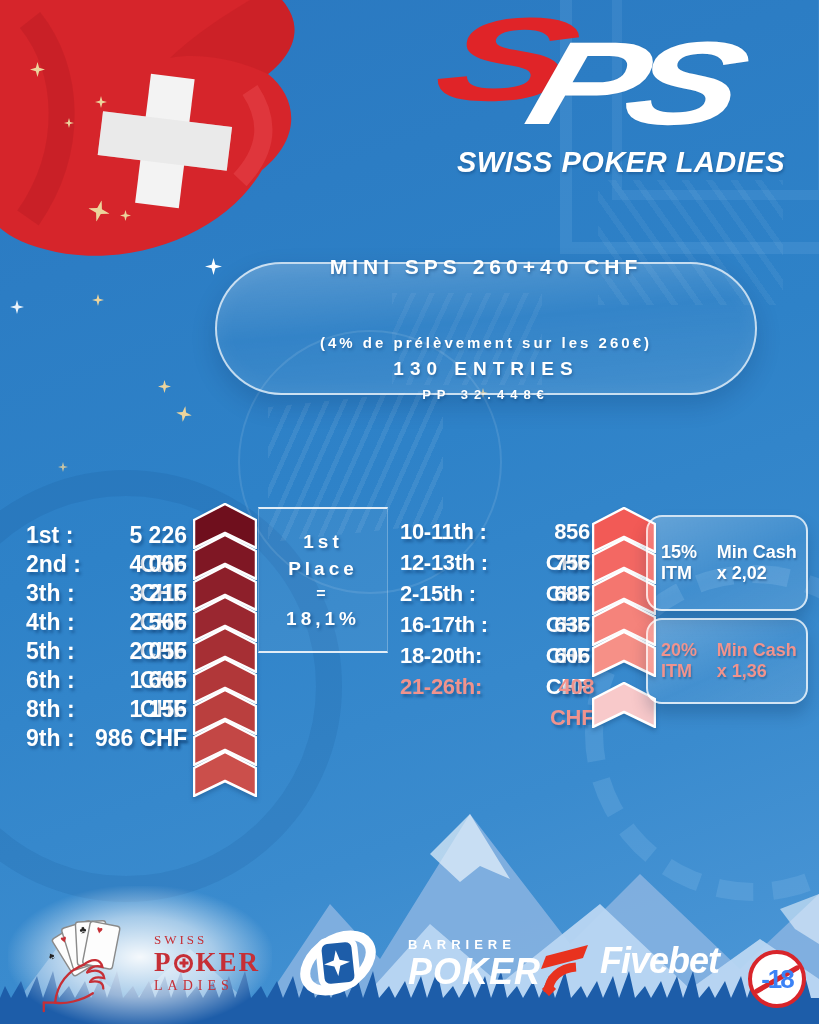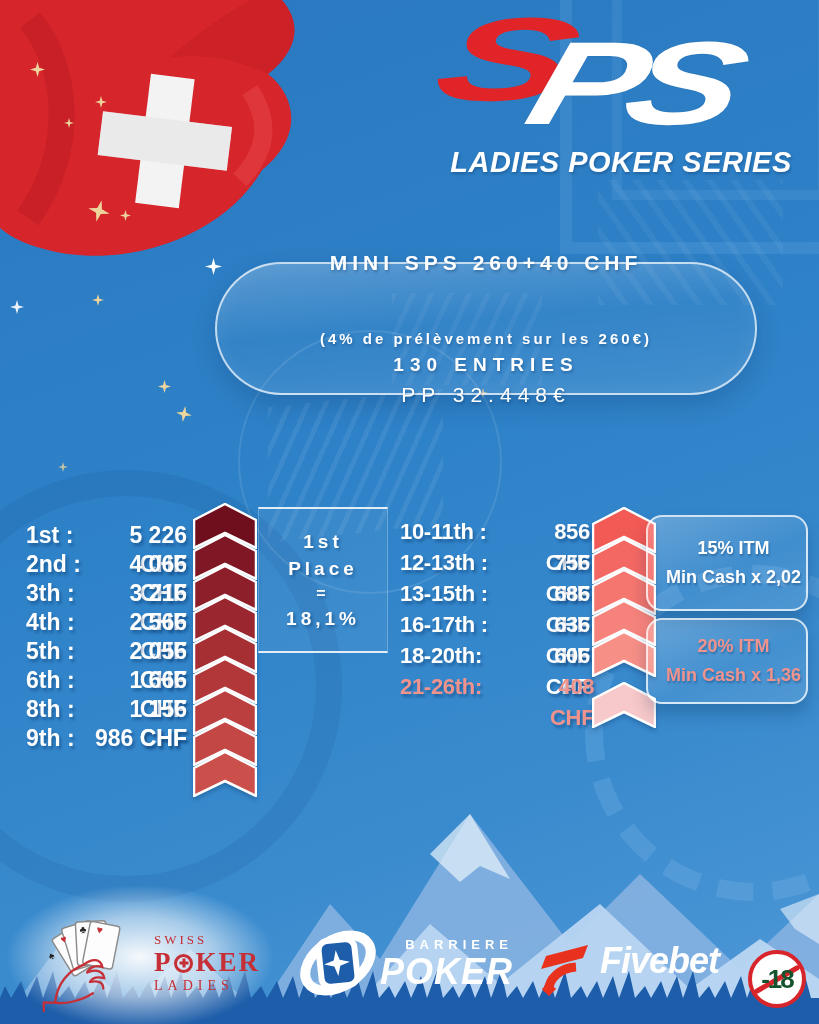--- a/index.html
+++ b/index.html
@@ -38,21 +38,21 @@
   
   .pill{left:215px;top:262px;width:542px;height:133px;border-radius:70px;box-sizing:border-box;
         border:2px solid rgba(255,255,255,.7);
         background:linear-gradient(175deg,rgba(255,255,255,.22),rgba(255,255,255,.03) 45%,rgba(255,255,255,.10));
         box-shadow:0 10px 24px rgba(0,30,70,.18), inset 0 0 24px rgba(255,255,255,.06);
         display:flex;flex-direction:column;justify-content:center;align-items:center;gap:7px;
         color:#fff;text-align:center;text-shadow:1px 2px 3px rgba(5,45,95,.35);}
   .pill .l1{font-size:21px;font-weight:bold;letter-spacing:5px;}
   .pill .l2{font-size:15px;font-weight:bold;letter-spacing:3px;margin-top:48px;}
   .pill .l3{font-size:19px;font-weight:bold;letter-spacing:6px;}
-  .pill .l4{font-size:21px;font-weight:normal;letter-spacing:6px;}
+  .pill .l4{font-size:13px;font-weight:bold;letter-spacing:6px;}
 
   
   .pay-list{display:flex;flex-direction:column;color:#fff;text-shadow:2px 3px 3px rgba(5,45,95,.4);}
   .pay-left{left:15px;top:521px;width:172px;}
   .pay-left .pay-row{height:29px;line-height:29px;font-size:23px;font-weight:bold;display:flex;}
   .pay-left .place{width:62px;flex:none;margin-left:11px;}
   .pay-right{left:400px;top:516px;width:190px;}
   .pay-right .pay-row{height:31px;line-height:31px;font-size:22px;font-weight:bold;display:flex;letter-spacing:-.3px;justify-content:space-between;}
   .pay-right .place{width:106px;flex:none;}
   .amt{flex:1;text-align:right;}
@@ -70,49 +70,49 @@
         border-left:1px solid rgba(255,255,255,.25);border-right:1px solid rgba(255,255,255,.25);
         background:rgba(255,255,255,.05);
         display:flex;flex-direction:column;justify-content:center;align-items:center;gap:5px;
         color:#fff;font-weight:bold;font-size:19px;letter-spacing:4px;text-shadow:2px 2px 3px rgba(5,45,95,.4);}
   .first-box .eq{font-size:16px;}
 
   .itm-box{width:162px;box-sizing:border-box;border-radius:16px;
         border:2px solid rgba(255,255,255,.75);
         background:linear-gradient(155deg,rgba(255,255,255,.25),rgba(255,255,255,.06) 55%,rgba(255,255,255,.12));
         box-shadow:0 10px 16px rgba(0,30,70,.22);
-        display:flex;flex-direction:column;justify-content:center;align-items:center;gap:8px;
+        display:flex;flex-direction:row;justify-content:center;align-items:center;gap:8px;
         color:#fff;font-weight:bold;font-size:18px;text-shadow:1px 2px 2px rgba(5,45,95,.35);padding-left:13px;}
   .itm-1{left:646px;top:515px;height:96px;}
   .itm-2{left:646px;top:618px;height:86px;}
   .itm-2 .itm-line{color:#f0938d;}
 
   
   .ladies-glow{left:8px;top:886px;width:264px;height:142px;
         background:radial-gradient(ellipse at center,rgba(255,255,255,.95) 0%,rgba(255,255,255,.55) 40%,rgba(255,255,255,0) 72%);}
   .ladies{left:40px;top:908px;width:220px;height:110px;display:flex;align-items:center;}
   .ladies-text{color:#c62f36;font-family:"Liberation Serif",serif;margin-left:12px;}
   .ladies-text .swiss{font-size:13px;letter-spacing:3px;}
   .ladies-text .poker{font-size:27px;font-weight:bold;letter-spacing:2px;display:flex;align-items:center;line-height:1.1;}
   .ladies-text .ladies-w{font-size:14px;letter-spacing:5px;}
   .cross-o{display:inline-block;width:19px;height:19px;border:3px solid #c62f36;border-radius:50%;position:relative;margin:0 2px;box-sizing:border-box;}
   .cross-o .v{position:absolute;left:50%;top:50%;width:3px;height:9px;background:#c62f36;transform:translate(-50%,-50%);}
   .cross-o .h{position:absolute;left:50%;top:50%;width:9px;height:3px;background:#c62f36;transform:translate(-50%,-50%);}
 
-  .barriere{left:298px;top:922px;display:flex;align-items:center;gap:2px;color:#fff;text-align:right;}
+  .barriere{left:298px;top:922px;display:flex;align-items:center;gap:30px;color:#fff;}
   .barriere .b1{font-size:13px;font-weight:bold;letter-spacing:5px;}
   .barriere .b2{font-size:36px;font-weight:bold;font-style:italic;letter-spacing:1px;margin-top:2px;line-height:1;}
 
   .fivebet{left:540px;top:940px;display:flex;align-items:flex-start;gap:8px;color:#fff;}
   .fivebet .fname{font-size:36px;font-weight:bold;font-style:italic;letter-spacing:-1px;}
 
   .age{left:748px;top:950px;width:58px;height:58px;background:#fff;border:4px solid #d8252b;border-radius:50%;
        box-sizing:border-box;display:flex;align-items:center;justify-content:center;}
   .age::after{content:'';position:absolute;width:52px;height:5px;background:#d8252b;transform:rotate(-30deg);border-radius:3px;}
-  .age .age-num{position:relative;z-index:1;font-size:26px;font-weight:bold;color:#14532d;letter-spacing:-2px;}
+  .age .age-num{position:relative;z-index:1;font-size:26px;font-weight:bold;color:#3b82f6;letter-spacing:-2px;}
 
   .mountains{left:0;bottom:0;}
 </style>
 </head>
 <body>
 
 <div class="canvas">
 
   <div class="abs sq1"></div>
   <div class="abs sq2"></div>
@@ -155,21 +155,21 @@
   <div class="abs sparkle" style="left:92px;top:294px;width:12px;height:12px"></div>
   <div class="abs sparkle" style="left:158px;top:380px;width:13px;height:13px"></div>
   <div class="abs sparkle" style="left:176px;top:406px;width:16px;height:16px;transform:rotate(10deg)"></div>
   <div class="abs sparkle" style="left:58px;top:462px;width:10px;height:10px;opacity:.8"></div>
   <div class="abs sparkle" style="left:478px;top:388px;width:10px;height:10px;opacity:.8"></div>
 
   <div class="abs sps-logo">
     <span class="sps-s">S</span>
     <span class="sps-ps">PS</span>
   </div>
-  <div class="abs brand-name">LADIES POKER SERIES</div>
+  <div class="abs brand-name">SWISS POKER LADIES</div>
 
   <div class="abs pill">
     <div class="l1">MINI SPS 260+40 CHF</div>
     <div class="l2">(4% de prélèvement sur les 260€)</div>
     <div class="l3">130 ENTRIES</div>
     <div class="l4">PP 32.448€</div>
   </div>
 
   <div class="abs pay-list pay-left">
       <div class="pay-row">
@@ -245,21 +245,21 @@
   <div class="abs pay-list pay-right">
       <div class="pay-row">
         <span class="place">10-11th :</span>
         <span class="amt">856 CHF</span>
       </div>
       <div class="pay-row">
         <span class="place">12-13th :</span>
         <span class="amt">756 CHF</span>
       </div>
       <div class="pay-row">
-        <span class="place">13-15th :</span>
+        <span class="place">2-15th :</span>
         <span class="amt">686 CHF</span>
       </div>
       <div class="pay-row">
         <span class="place">16-17th :</span>
         <span class="amt">636 CHF</span>
       </div>
       <div class="pay-row">
         <span class="place">18-20th:</span>
         <span class="amt">606 CHF</span>
       </div>

